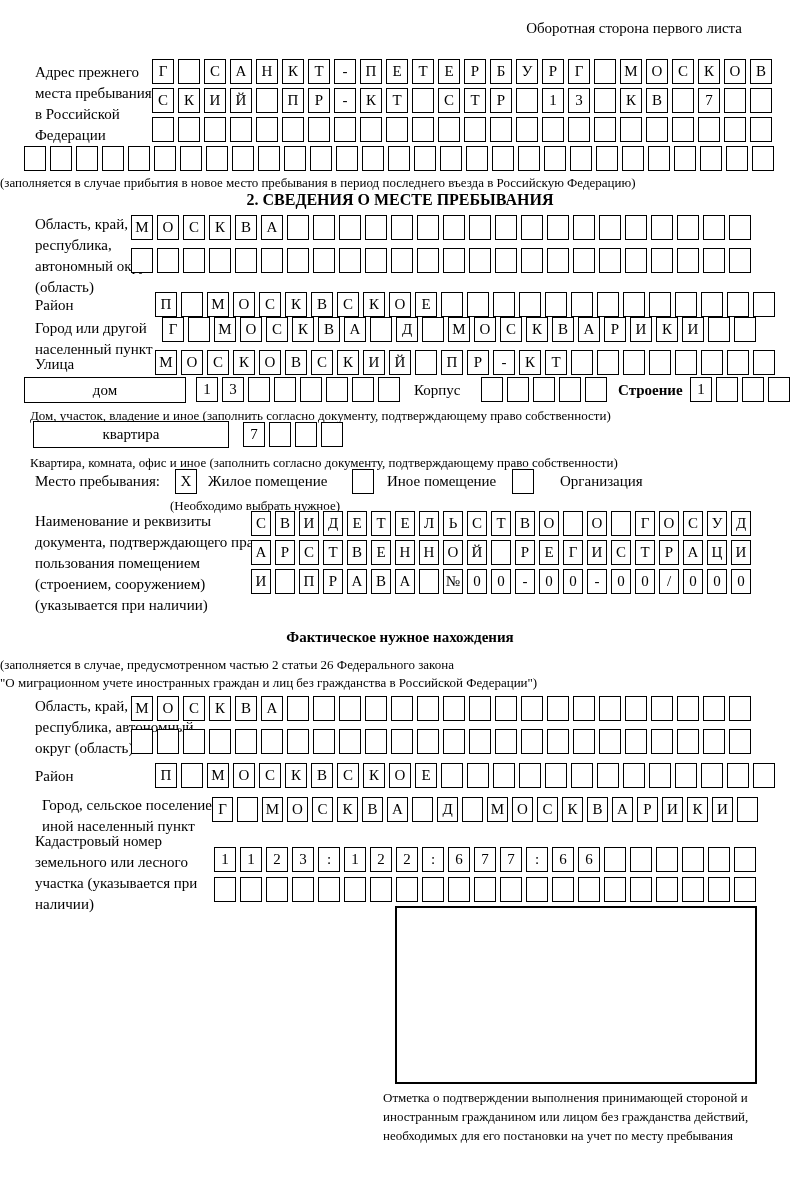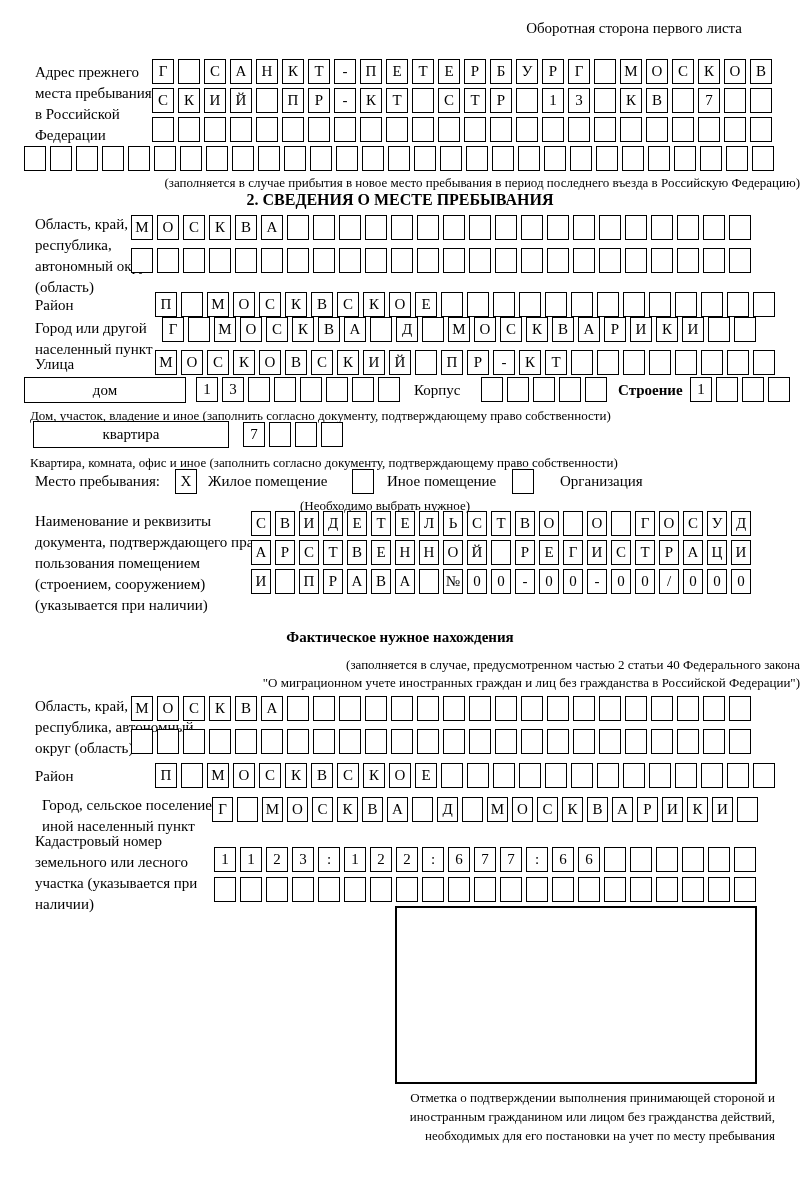--- a/index.html
+++ b/index.html
@@ -6,21 +6,21 @@
   html,body { background:#ffffff; }
   body {
     width:800px; height:1180px; position:relative; overflow:hidden;
     font-family:"Liberation Serif","DejaVu Serif",serif; color:#000;
   }
   .abs { position:absolute; }
   .lbl { font-size:15px; line-height:21px; }
   .cap { font-size:13px; line-height:18px; }
   .ttl { font-size:16px; font-weight:bold; text-align:center; width:100%; }
   .sub { font-weight:bold; font-size:15px; text-align:center; width:100%; }
-  .center { text-align:right;padding-left:21px; }
+  .center { text-align:left; }
   .cells { display:flex; }
   .cell {
     width:22px; height:25px; border:1.5px solid #000; margin-right:4px;
     display:flex; align-items:center; justify-content:center;
     font-size:15px; flex:0 0 auto; background:#fff;
   }
   .cells.sm .cell { width:20px; margin-right:4px; height:25px; }
   .cells.md .cell { width:21px; margin-right:4px; }
   .bigfield {
     border:1.5px solid #000; display:flex; align-items:center; justify-content:center;
@@ -399,21 +399,21 @@
     <div class="cell">-</div>
     <div class="cell">0</div>
     <div class="cell">0</div>
     <div class="cell">/</div>
     <div class="cell">0</div>
     <div class="cell">0</div>
     <div class="cell">0</div>
   </div>
 
 <div class="abs sub" style="left:0; top:629px;">Фактическое нужное нахождения</div>
-<div class="abs cap center" style="left:0; top:656px; width:800px;">(заполняется в случае, предусмотренном частью 2 статьи 40 Федерального закона</div>
+<div class="abs cap center" style="left:0; top:656px; width:800px;">(заполняется в случае, предусмотренном частью 2 статьи 26 Федерального закона</div>
 <div class="abs cap center" style="left:0; top:674px; width:800px;">"О миграционном учете иностранных граждан и лиц без гражданства в Российской Федерации")</div>
 
 <div class="abs lbl" style="left:35px; top:696px; width:162px;">Область, край, республика, автономный округ (область)</div>
 <div class="abs cells" style="left:131px; top:696px;">
     <div class="cell">М</div>
     <div class="cell">О</div>
     <div class="cell">С</div>
     <div class="cell">К</div>
     <div class="cell">В</div>
     <div class="cell">А</div>

